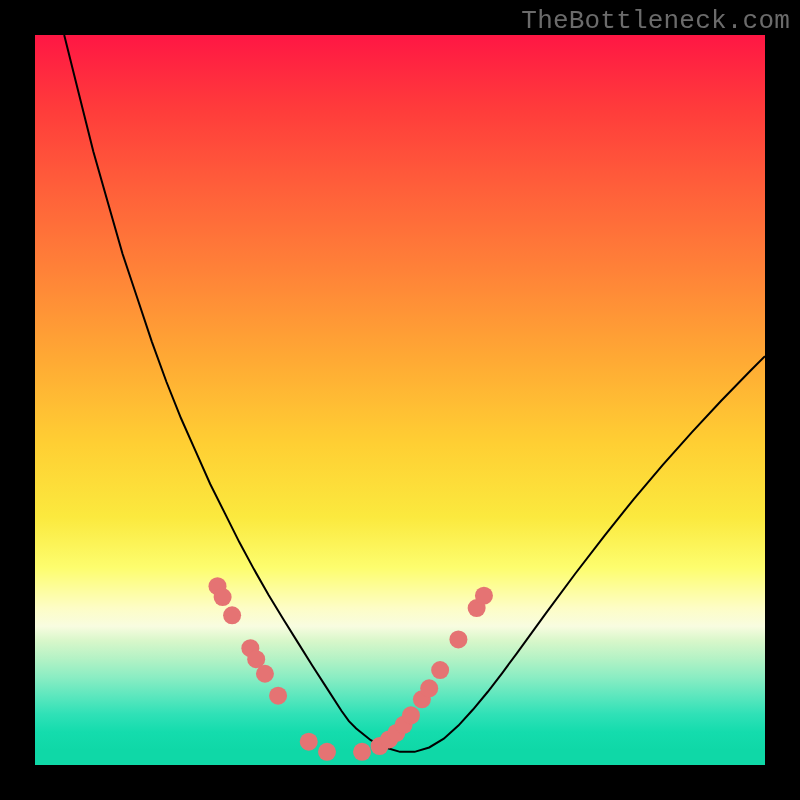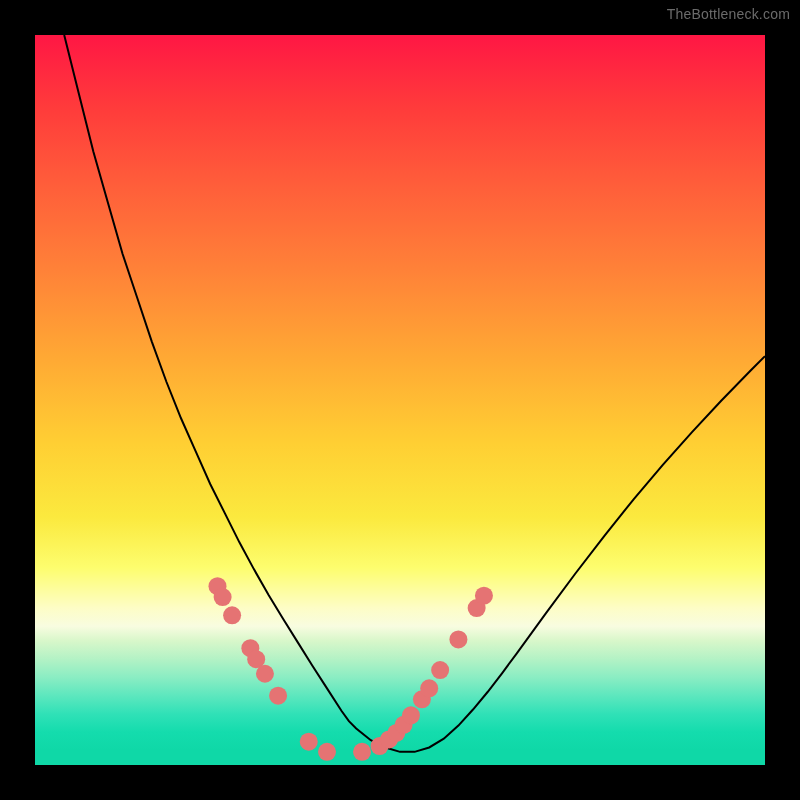--- a/index.html
+++ b/index.html
@@ -49,23 +49,24 @@
     left: 0;
     top: 0;
     width: 730px;
     height: 730px;
   }
   .watermark {
     position: absolute;
     top: 6px;
     right: 10px;
     color: #6b6b6b;
-    font-size: 14px;
+    font-size: 26px;
     letter-spacing: 0.2px;
     font-weight: 400;
+    font-family: Liberation Mono, monospace;
   }
 </style>
 </head>
 <body>
 
 <div class="chart-container">
   <div class="watermark">TheBottleneck.com</div>
   <div class="plot-area">
     <svg class="curve-svg" viewBox="0 0 730 730" preserveAspectRatio="none">
       <g>

